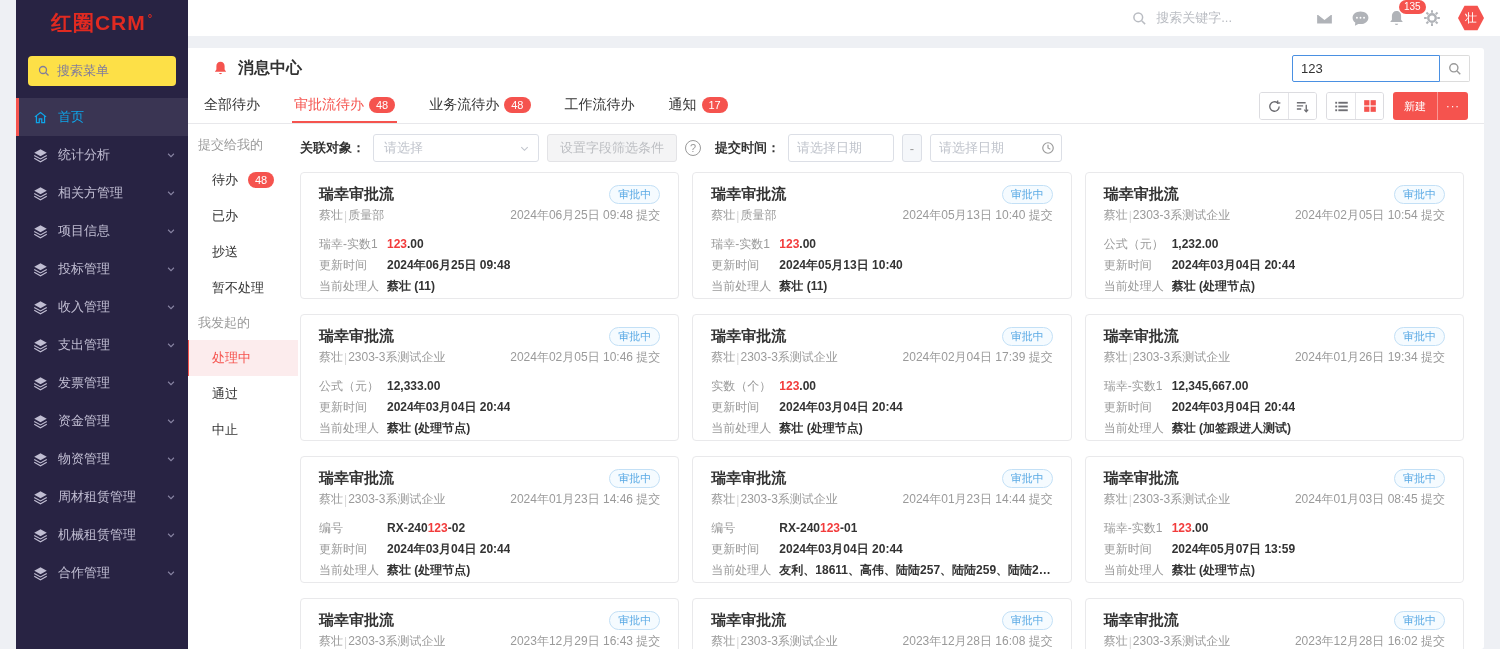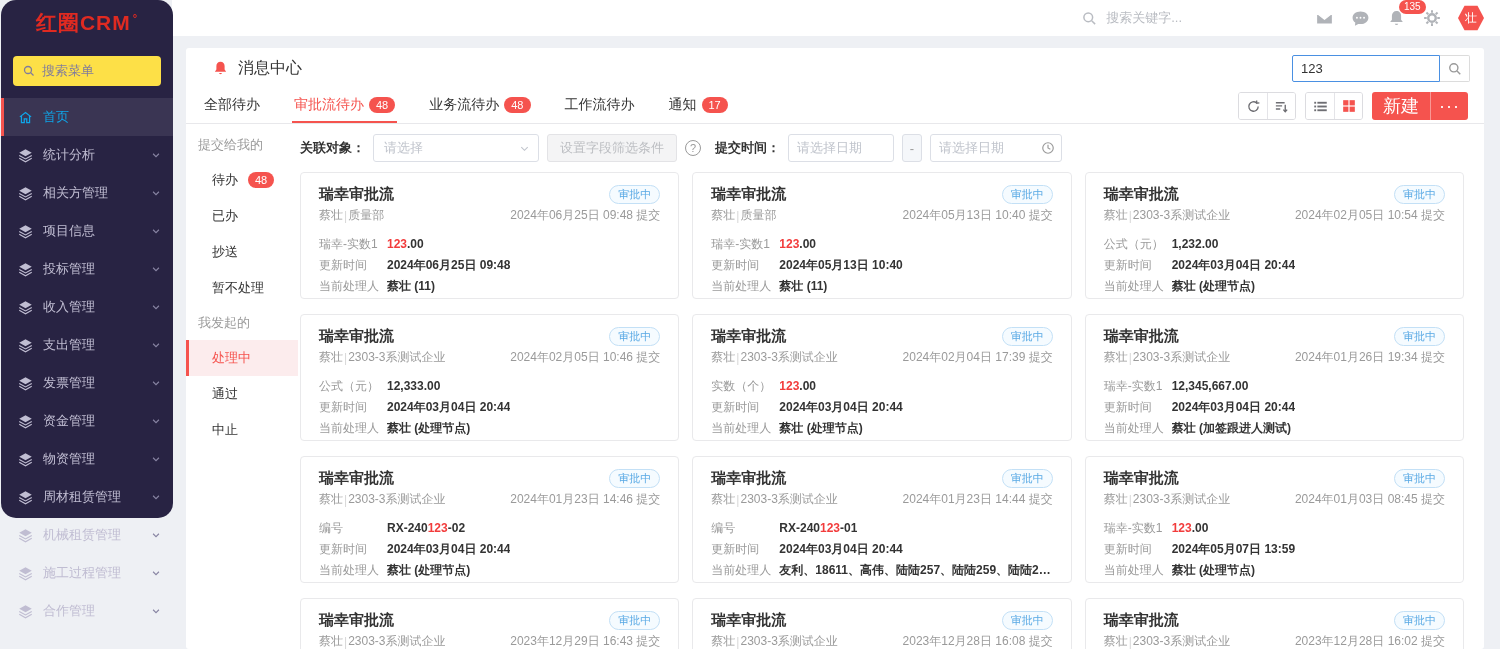--- a/index.html
+++ b/index.html
@@ -5,60 +5,60 @@
   * { margin:0; padding:0; box-sizing:border-box; }
   html,body { width:1500px; height:649px; }
   body {
     position:relative; overflow:hidden;
     font-family:"Liberation Sans","DejaVu Sans",sans-serif;
     background:#eef0f4; color:#333; font-size:13px;
   }
   svg { display:block; }
 
   
-  .sidebar { position:absolute; left:1px; top:0; width:172px; height:518px; background:#282343; z-index:5;border-radius:15px; }
+  .sidebar { position:absolute; left:16px; top:0; width:172px; height:649px; background:#282343; z-index:5; }
   .logo { height:46px; display:flex; align-items:center; justify-content:center; color:#e02a21; font-size:21px; font-weight:bold; letter-spacing:1px; }
   .logo sup { font-size:11px; margin-left:2px; margin-top:-10px; }
   .app-row { height:36px; display:flex; align-items:center; padding:0 14px; color:#fff; gap:9px; }
   .app-row .app-title { font-size:14px; font-weight:bold; }
   .collapse { margin-left:auto; color:#a9a6bf; font-size:14px; cursor:pointer; }
   .side-search { margin:10px 12px 12px; height:30px; background:#fde047; border-radius:4px; display:flex; align-items:center; padding:0 10px; gap:7px; color:#807c9c; }
   .menu { }
   .menu-item { height:38px; display:flex; align-items:center; padding:0 12px 0 17px; gap:10px; color:#c0bdd2; font-size:13px; cursor:pointer; position:relative; }
   .menu-item .chev { margin-left:auto; color:#8884a3; }
   .menu-item.active { background:#3a3553; color:#0ea5e9; }
   .menu-item.active::before { content:""; position:absolute; left:0; top:0; bottom:0; width:3px; background:#f5534e; }
 
   
   .topbar { position:absolute; left:172px; right:0; top:0; height:36px; background:#fff; display:flex; align-items:center; justify-content:flex-end; padding-right:16px; gap:17px; }
-  .global-search { display:flex; align-items:center; gap:9px; color:#b9bcc2; margin-right:116px; cursor:text;text-align:right; }
+  .global-search { display:flex; align-items:center; gap:9px; color:#b9bcc2; margin-right:66px; cursor:text;text-align:right; }
   .global-search .ph { color:#b9bcc2; font-size:13px; }
   .tb-icon { color:#b0b3b8; position:relative; cursor:pointer;text-align:center; }
   .num-badge { position:absolute; top:-9px; left:12px; background:#f5534e; color:#fff; font-size:10px; line-height:14px; padding:0 5px; border-radius:8px; }
   .avatar { width:26px; height:26px; background:#f5534e; color:#fff; font-size:12px; display:flex; align-items:center; justify-content:center;
     clip-path:polygon(25% 3%,75% 3%,100% 50%,75% 97%,25% 97%,0% 50%); cursor:pointer; }
 
   
   .panel { position:absolute; left:186px; top:48px; width:1298px; bottom:0; background:#fff; border-radius:3px; overflow:hidden; }
   .panel-head { height:40px; display:flex; align-items:center; padding-left:26px; gap:9px; position:relative; }
-  .panel-title { font-size:16px; font-weight:normal; color:#333; }
+  .panel-title { font-size:16px; font-weight:bold; color:#333; }
   .head-search { position:absolute; right:14px; top:7px; display:flex; }
   .head-search input { width:148px; height:27px; border:1px solid #4a90e2; border-radius:2px 0 0 2px; padding:0 8px; font-size:13px; color:#333; outline:none; font-family:inherit; }
   .head-search .search-btn { width:30px; height:27px; border:1px solid #dcdcdc; border-left:none; border-radius:0 2px 2px 0; background:#fff; display:flex; align-items:center; justify-content:center; color:#9a9a9a; cursor:pointer; }
 
   .tabs-row { height:36px; border-bottom:1px solid #e8e8eb; display:flex; align-items:stretch; padding-left:16px; position:relative; }
   .tab { display:flex; align-items:center; gap:5px; margin-right:30px; font-size:14px; color:#333; cursor:pointer; border-bottom:2px solid transparent; padding:0 2px; }
   .tab.active { color:#f5534e; border-bottom-color:#f5534e; }
   .pill { background:#f5534e; color:#fff; font-size:11px; line-height:16px; padding:0 7px; border-radius:9px; }
   .toolbar { position:absolute; right:16px; top:4px; display:flex; gap:9px; }
   .btn-group { display:flex; border:1px solid #dcdce0; border-radius:3px; overflow:hidden; background:#fff; }
   .icon-btn { width:28px; height:26px; display:flex; align-items:center; justify-content:center; color:#6e6e73; cursor:pointer; background:#fff; }
   .icon-btn + .icon-btn { border-left:1px solid #e4e4e8; }
   .icon-btn.red { color:#f5534e; }
-  .new-btn { display:flex; align-items:stretch; background:#f5534e; border-radius:3px; color:#fff; font-size:18px; cursor:pointer; }
+  .new-btn { display:flex; align-items:stretch; background:#f5534e; border-radius:3px; color:#fff; font-size:11px; cursor:pointer; }
   .new-btn .new-label { display:flex; align-items:center; padding:0 11px; }
   .new-btn .new-more { display:flex; align-items:center; padding:0 8px; border-left:1px solid rgba(255,255,255,.4); letter-spacing:1px; }
 
   .panel-body { display:flex; height:calc(100% - 76px); }
   .subnav { width:112px; flex-shrink:0; padding-top:4px; }
   .group-title { height:34px; line-height:34px; padding-left:12px; color:#9a9a9a; font-size:13px; }
   .subnav-item { height:36px; display:flex; align-items:center; padding-left:26px; gap:10px; font-size:13px; color:#333; cursor:pointer; position:relative; }
   .subnav-item.active { background:#fceced; color:#f5534e; }
   .subnav-item.active::before { content:""; position:absolute; left:0; top:0; bottom:0; width:3px; background:#f5534e; }
 
@@ -287,35 +287,20 @@
             </svg>
           </span>
           <span>机械租赁管理</span>
           <span class="chev">
             <svg width="10" height="10" viewBox="0 0 24 24" fill="none" stroke="currentColor" stroke-width="2.6">
               <polyline points="5,9 12,16 19,9"></polyline>
             </svg>
           </span>
         </div>
 
-        <div class="menu-item">
-          <span>
-            <svg width="15" height="15" viewBox="0 0 24 24">
-              <path d="M12 2 L22 7.5 L12 13 L2 7.5 Z" fill="currentColor"></path>
-              <path d="M2 12 L12 17.5 L22 12" fill="none" stroke="currentColor" stroke-width="1.8"></path>
-              <path d="M2 16.5 L12 22 L22 16.5" fill="none" stroke="currentColor" stroke-width="1.8"></path>
-            </svg>
-          </span>
-          <span>施工过程管理</span>
-          <span class="chev">
-            <svg width="10" height="10" viewBox="0 0 24 24" fill="none" stroke="currentColor" stroke-width="2.6">
-              <polyline points="5,9 12,16 19,9"></polyline>
-            </svg>
-          </span>
-        </div>
 
         <div class="menu-item">
           <span>
             <svg width="15" height="15" viewBox="0 0 24 24">
               <path d="M12 2 L22 7.5 L12 13 L2 7.5 Z" fill="currentColor"></path>
               <path d="M2 12 L12 17.5 L22 12" fill="none" stroke="currentColor" stroke-width="1.8"></path>
               <path d="M2 16.5 L12 22 L22 16.5" fill="none" stroke="currentColor" stroke-width="1.8"></path>
             </svg>
           </span>
           <span>合作管理</span>

